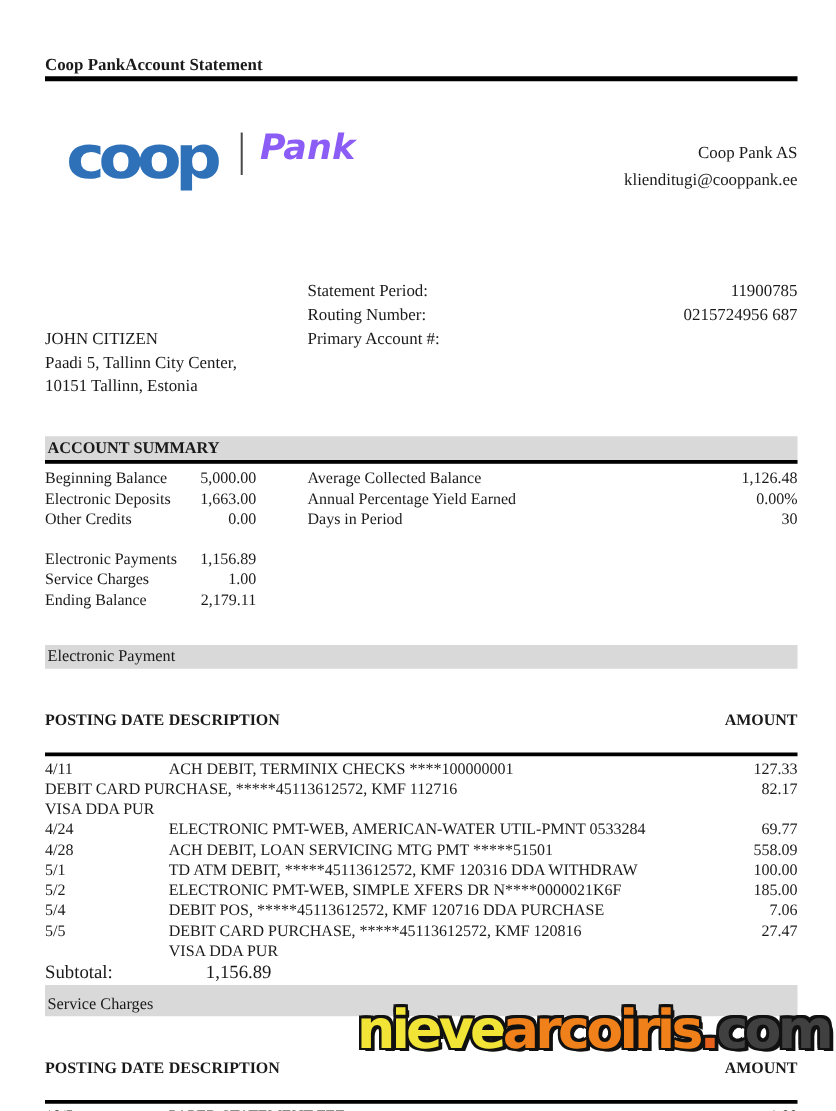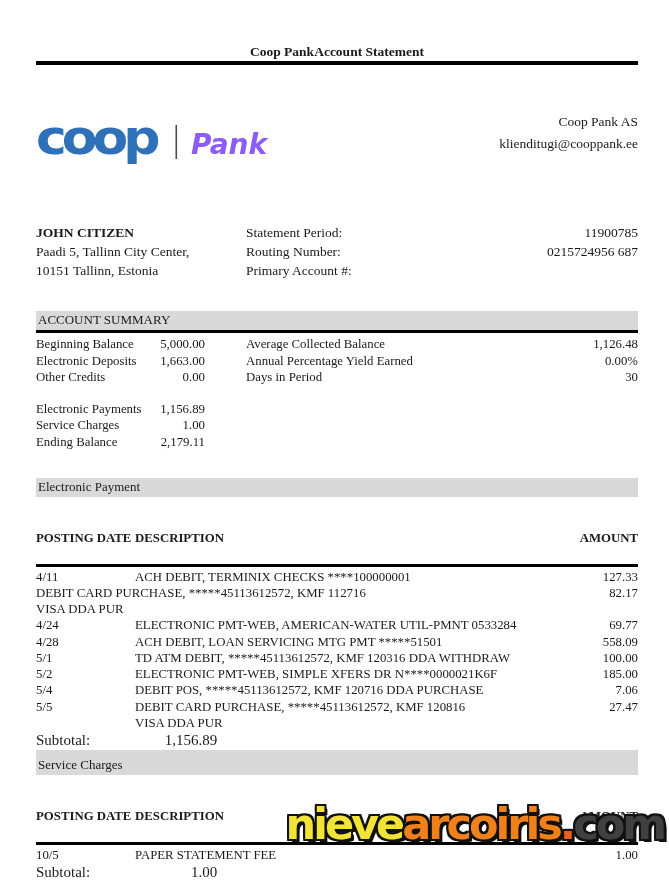--- a/index.html
+++ b/index.html
@@ -4,48 +4,48 @@
 <style>
   html,body { margin:0; padding:0; background:#ffffff; }
   .page {
     position:relative; width:669px; height:889px; background:#fff;
     font-family:"Liberation Serif", serif; color:#1a1a1a; overflow:hidden;
   }
   .inner { padding:0 31px 0 36px; }
 
   
   .doc-header {
-    display:flex; justify-content:center; align-items:flex-end;
+    display:flex; justify-content:flex-start; align-items:flex-end;
     margin-top:44px; padding-bottom:1px; border-bottom:4px solid #000;
     font-weight:bold; font-size:13.5px;
   }
 
   
   .logo-row { display:flex; justify-content:space-between; margin-top:36px; }
-  .logo { display:flex; align-items:flex-end; height:62px; }
+  .logo { display:flex; align-items:flex-start; height:62px;margin-left:17px; }
   .logo-coop {
     font-family:"DejaVu Sans", sans-serif; font-weight:bold; font-size:52px;
     letter-spacing:-5px; line-height:1; transform:scaleY(.92);
   }
   .logo-sep { font-family:"DejaVu Sans", sans-serif; font-size:34px; font-weight:200; color:#4a4a4a; margin:0 9px 4px 15px; }
   .logo-pank { font-family:"DejaVu Sans", sans-serif; font-size:28px; font-weight:bold; color:#8b5cf6; margin-bottom:2px; letter-spacing:0px;font-style:italic; }
   .contact { text-align:right; font-size:13.5px; line-height:1.6; margin-top:10px; }
 
   
   .info-block { display:flex; margin-top:60px; font-size:13.5px; line-height:1.42; }
   .info-customer { width:210px; }
-  .info-customer .name { font-weight:bold; }
+  .info-customer .name { font-weight:normal;margin-top:38px; }
   .info-labels { width:170px; }
   .info-values { flex:1; text-align:right; }
 
   
   .band {
     background:#d9d9d9; font-size:13px; padding:1px 2px 2px;
   }
-  .band-title-bold { font-weight:normal; }
+  .band-title-bold { font-weight:bold; }
   .summary-band { margin-top:31px; border-bottom:3.5px solid #000; }
   .summary-body { display:flex; margin-top:3px; font-size:12.8px; }
   .summary-left { width:169px; }
   .summary-right { flex:1; margin-left:41px; }
   .srow { display:flex; justify-content:space-between; min-height:16.2px; line-height:16.2px; }
 
   
   .section-band { margin-top:28px; }
   .section-band.tall { margin-top:2px; padding-top:7px; }
   .cols-header { display:flex; font-weight:bold; font-size:12.8px; padding:2px 0 18px; border-bottom:3.5px solid #000;margin-top:32px; }

